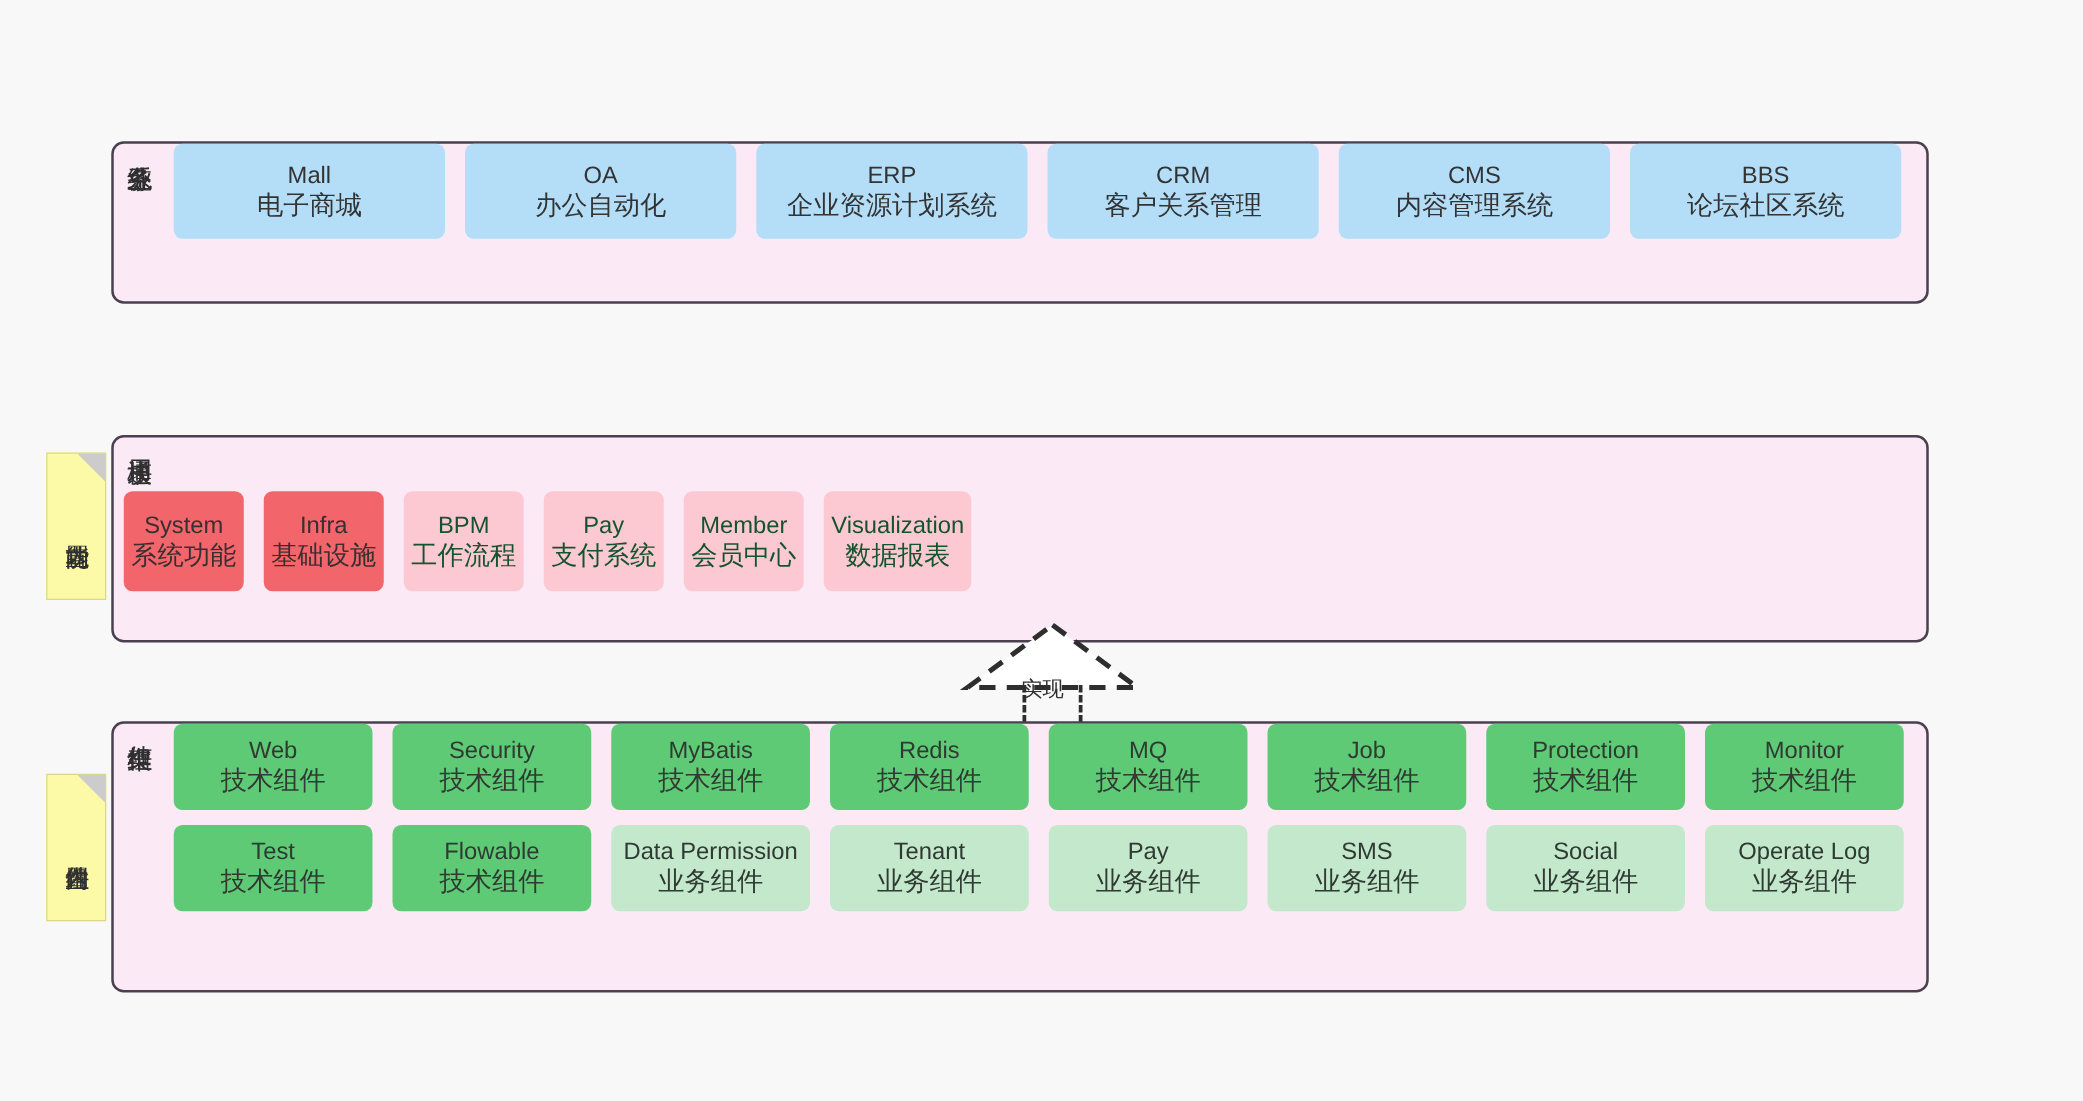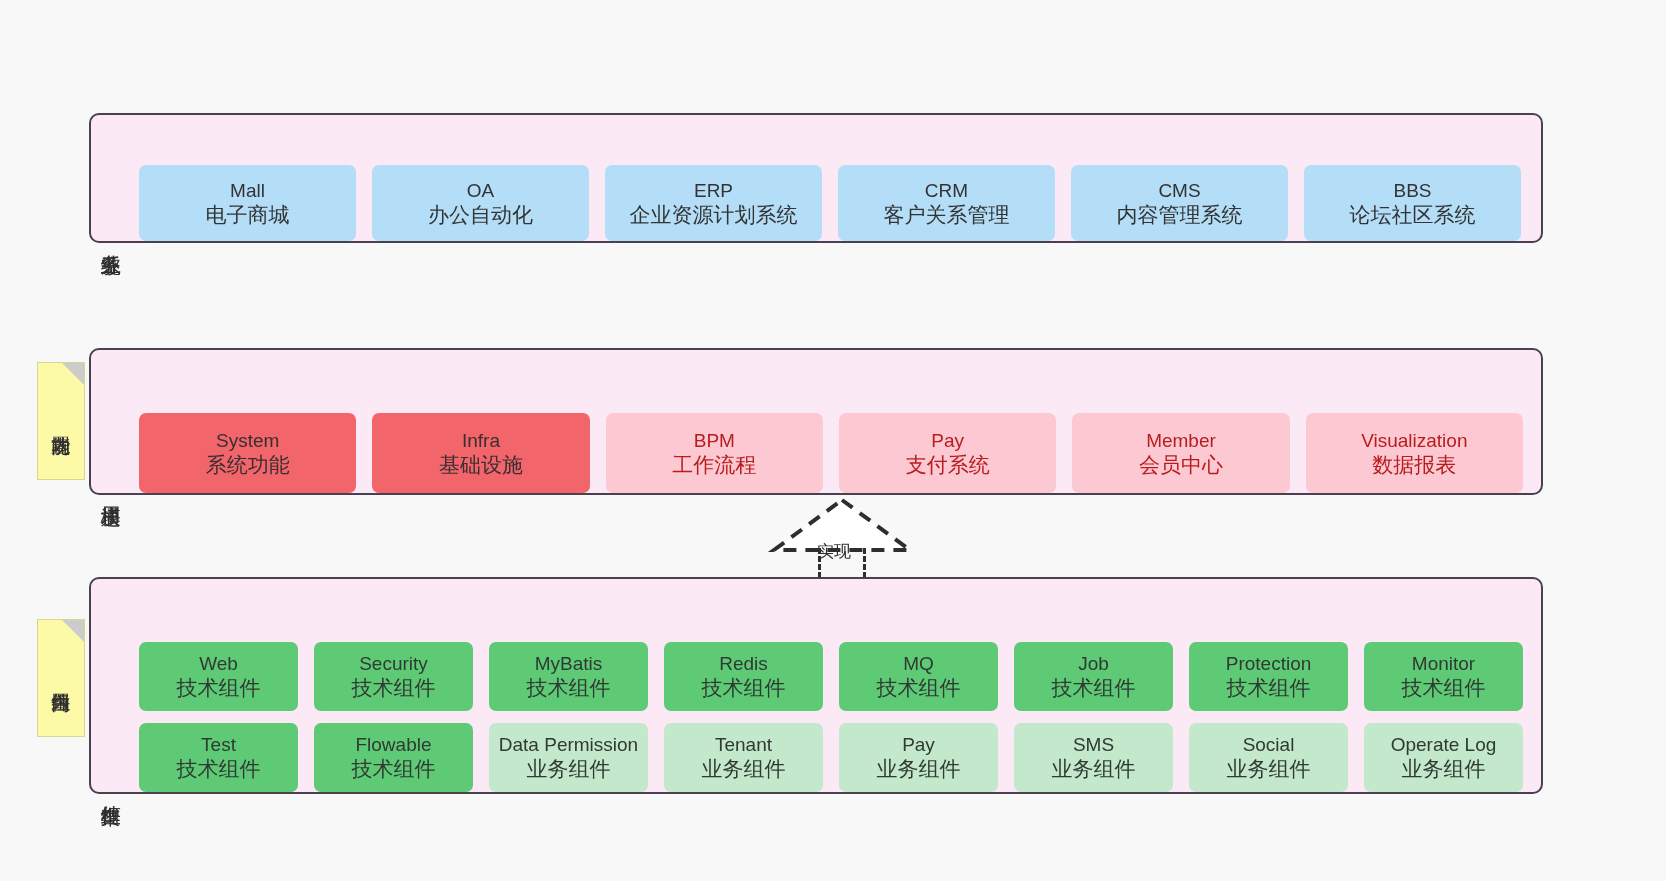--- a/index.html
+++ b/index.html
@@ -26,21 +26,21 @@
   }
 
   
   .layer {
     position: absolute;
     background: #fbeaf5;
     border: 2px solid #4a4050;
     border-radius: 10px;
     box-sizing: border-box;
     display: flex;
-    align-items: flex-end;
+    align-items: flex-start;
   }
 
   .layer-title {
     flex: 0 0 auto;
     width: 40px;
     display: flex;
     align-items: center;
     justify-content: center;
     font-size: 20px;
     line-height: 1.12;
@@ -82,24 +82,24 @@
   .cell .t1 { font-size: 19px; }
   .cell .t2 { font-size: 21px; }
 
   
   #layer-business { left: 89px; top: 113px; width: 1454px; height: 130px; }
   #layer-business .layer-body { padding-right: 20px; }
   #layer-business .row { height: 76px; }
   .cell.blue { background: #b4def8; color: #333333; }
 
   
-  #layer-modules { left: 89px; top: 348px; width: 1454px; height: 147px; }
+  #layer-modules { left: 89px; top: 348px; width: 1454px; height: 166px; flex-direction: column; }
   #layer-modules .row { height: 80px; }
   .cell.red  { background: #f2656b; color: #3a2f30; }
-  .cell.pink { background: #fcc9d3; color: #b91c1c; }
+  .cell.pink { background: #fcc9d3; color: #14532d; }
 
   
   #layer-framework { left: 89px; top: 577px; width: 1454px; height: 217px; }
   #layer-framework .layer-body { gap: 12px; }
   #layer-framework .row { height: 69px; }
   .cell.green      { background: #5fca76; color: #2f3a32; }
   .cell.lightgreen { background: #c3e8cb; color: #2f3a32; }
 
   
   .note {

